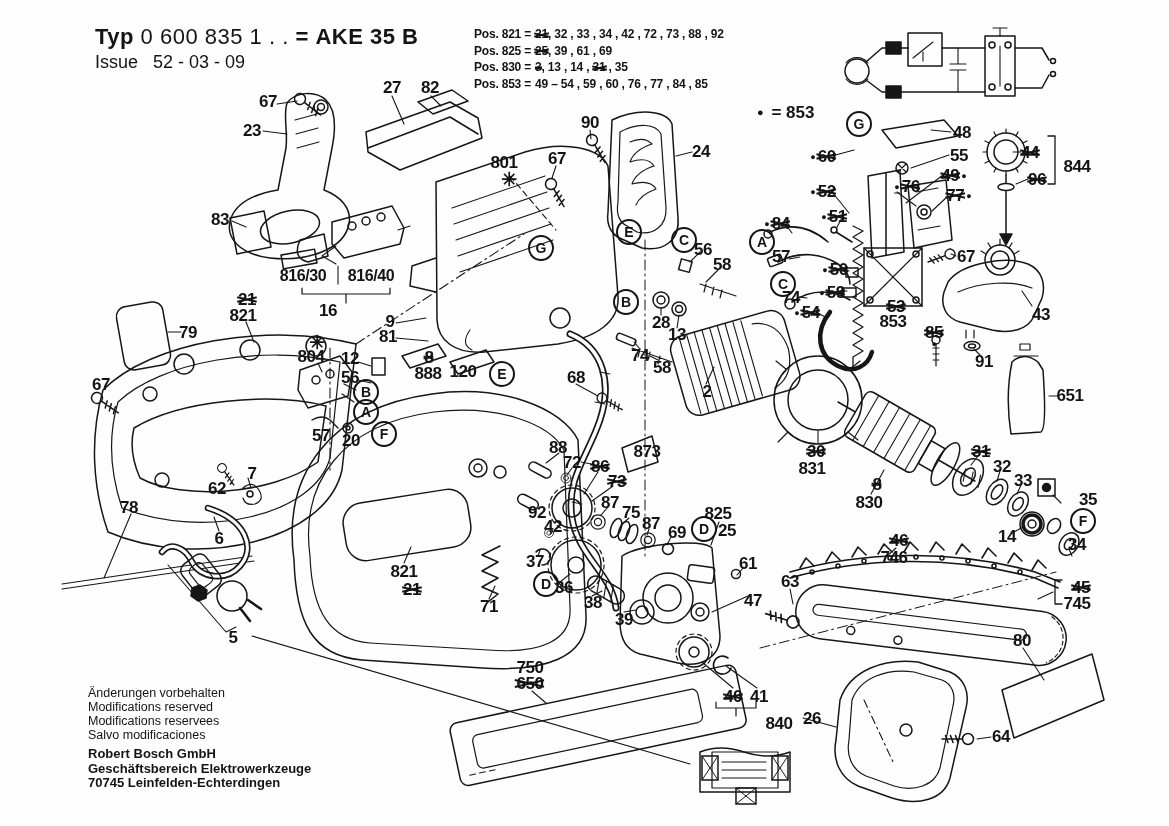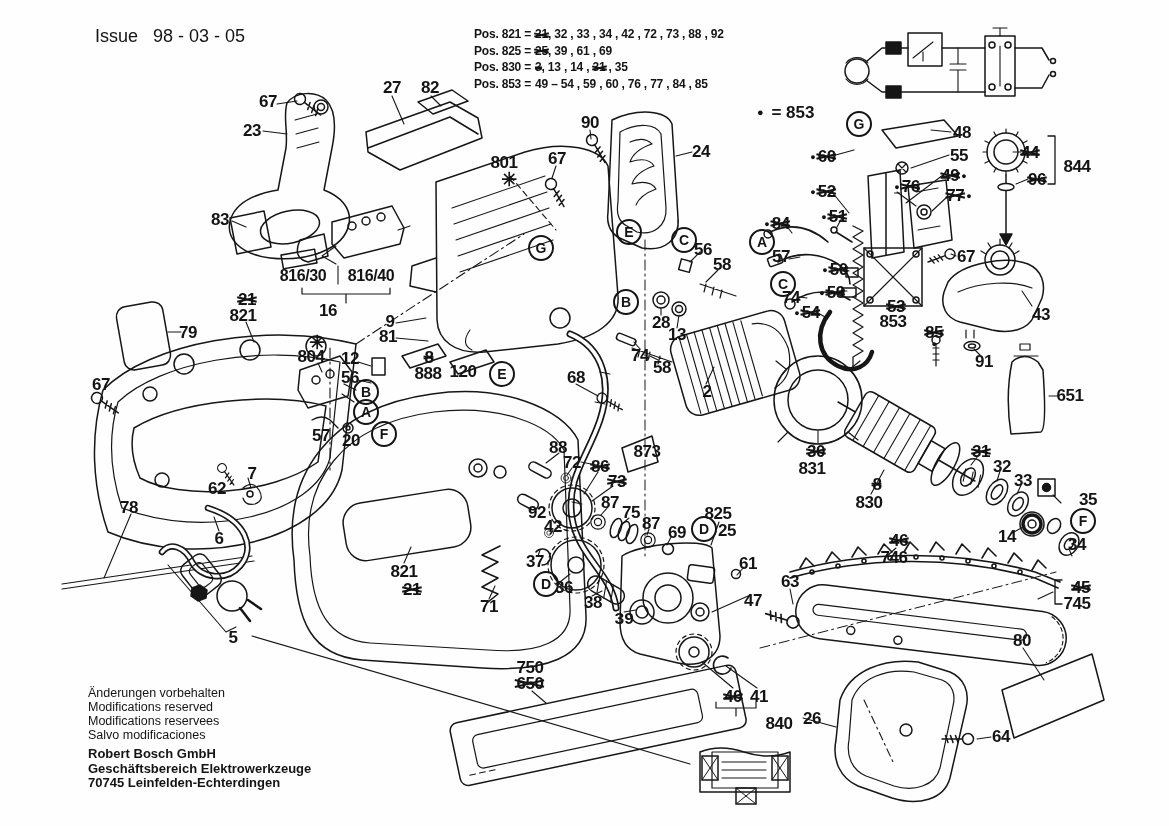--- a/index.html
+++ b/index.html
@@ -400,23 +400,29 @@
 
   <path d="M1062,580 h-7 v24 h7" stroke-width="1.3"></path>
 
   <g stroke-width="1.1">
     <path d="M277,104 297,101 M263,131 287,134 M392,96 404,124 M431,96 441,106 M232,221 246,227 M181,332 168,332 M246,322 254,342 M556,166 552,178 M590,130 591,139 M692,152 676,156 M661,315 661,308 M677,328 679,315 M640,349 634,342 M658,360 650,356 M706,384 714,367 M396,323 426,318 M396,338 428,341 M358,362 371,366 M358,380 371,383 M318,363 322,372 M576,384 598,396 M559,453 546,463 M572,468 567,475 M598,472 584,494 M613,486 592,501 M608,507 601,515 M629,518 621,525 M649,529 647,535 M671,537 667,545 M538,556 540,550 M553,531 550,534 M560,582 570,574 M592,596 602,591 M624,612 636,610 M719,522 711,545 M744,567 737,575 M748,596 712,612 M790,589 793,604 M489,599 495,586 M404,563 411,547 M219,531 214,517 M248,478 251,488 M131,514 104,578 M532,691 546,703 M733,688 702,662 M757,688 726,666 M803,718 836,727 M991,737 977,739 M1023,648 1044,680 M1072,556 1069,549 M1053,592 1038,599 M896,548 886,557 M818,443 818,431 M871,494 884,470 M978,456 971,465 M1000,471 997,481 M1021,485 1017,494 M1061,503 1053,495 M1012,533 1025,526 M951,132 931,130 M949,155 911,168 M943,175 906,203 M897,192 916,206 M948,196 932,211 M832,156 854,150 M832,192 849,213 M843,216 837,227 M786,225 792,233 M1021,152 1013,152 M1028,179 1016,184 M789,259 800,257 M799,297 807,298 M844,269 849,271 M841,291 847,291 M816,312 827,318 M956,256 951,254 M980,355 974,349 M1032,306 1022,291 M1058,396 1049,396 M700,252 690,262 M718,270 706,282"></path>
   </g>
 </g>
 </svg>
 
 <div class="abs" style="left:95px;top:24px">
+  <div class="hdr-line1">
+    <span class="b">Typ</span>
+    <span>0 600 835 1 . .</span>
+    <span class="b">=</span>
+    <span class="b">AKE 35 B</span>
+  </div>
   <div class="hdr-line3">
     <span>Issue</span>
-    <span>98 - 03 - 05</span>
+    <span>52 - 03 - 09</span>
   </div>
 </div>
 
 <div class="abs" id="pos-block" style="left:474px;top:26px">
       <div class="pos-line"><span class="pos-prefix">Pos. 821 =</span><span class="struck">21</span><span>, 32 , 33 , 34 , 42 , 72 , 73 , 88 , 92</span></div>
       <div class="pos-line"><span class="pos-prefix">Pos. 825 =</span><span class="struck">25</span><span>, 39 , 61 , 69</span></div>
       <div class="pos-line"><span class="pos-prefix">Pos. 830 =</span><span class="struck">3</span><span>, 13 , 14 , </span><span class="struck">31</span><span> , 35</span></div>
       <div class="pos-line"><span class="pos-prefix">Pos. 853 =</span><span>49 – 54 , 59 , 60 , 76 , 77 , 84 , 85</span></div>
     </div>
 
@@ -497,21 +503,21 @@
       <div class="callout" style="left: 651px; top: 523px;"><span>87</span></div>
       <div class="callout" style="left: 677px; top: 532px;"><span>69</span></div>
       <div class="callout" style="left: 537px; top: 512px;"><span>92</span></div>
       <div class="callout" style="left: 553px; top: 526px;"><span>42</span></div>
       <div class="callout" style="left: 535px; top: 561px;"><span>37</span></div>
       <div class="callout circ" style="left: 546px; top: 584px;">
         <span>D</span>
       </div>
       <div class="callout" style="left: 564px; top: 587px;"><span>36</span></div>
       <div class="callout" style="left: 593px; top: 602px;"><span>38</span></div>
-      <div class="callout" style="left: 624px; top: 619px; font-family: Liberation Mono, monospace;"><span>39</span></div>
+      <div class="callout" style="left: 624px; top: 619px;"><span>39</span></div>
       <div class="callout" style="left: 718px; top: 513px;"><span>825</span></div>
       <div class="callout" style="left: 727px; top: 530px;"><span>25</span></div>
       <div class="callout circ" style="left: 704px; top: 529px;">
         <span>D</span>
       </div>
       <div class="callout" style="left: 748px; top: 563px;"><span>61</span></div>
       <div class="callout" style="left: 753px; top: 600px;"><span>47</span></div>
       <div class="callout" style="left: 790px; top: 581px;"><span>63</span></div>
       <div class="callout" style="left: 489px; top: 606px;"><span>71</span></div>
       <div class="callout" style="left: 404px; top: 571px;"><span>821</span></div>

